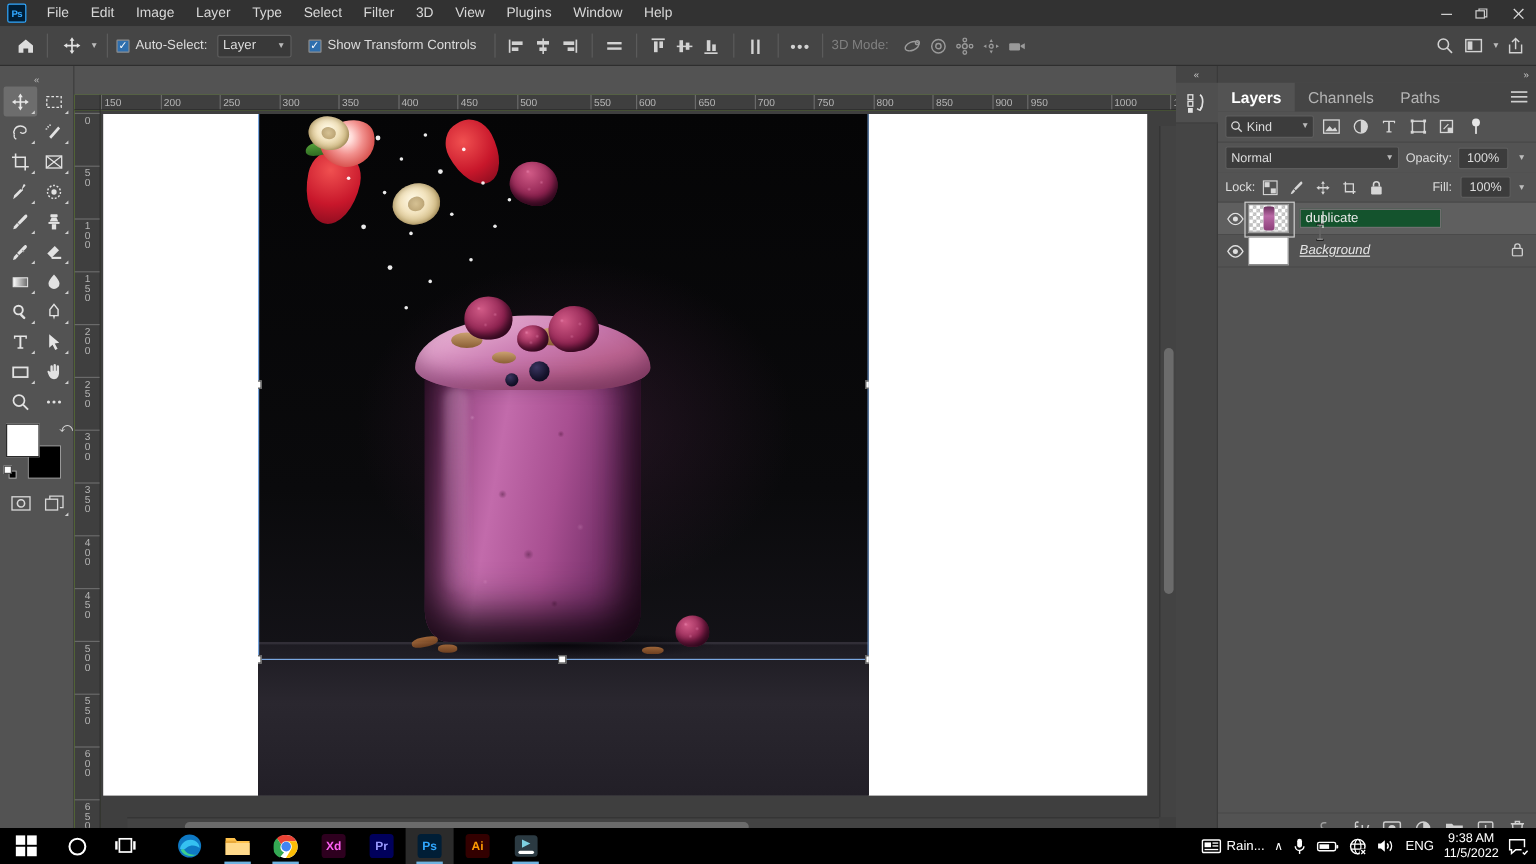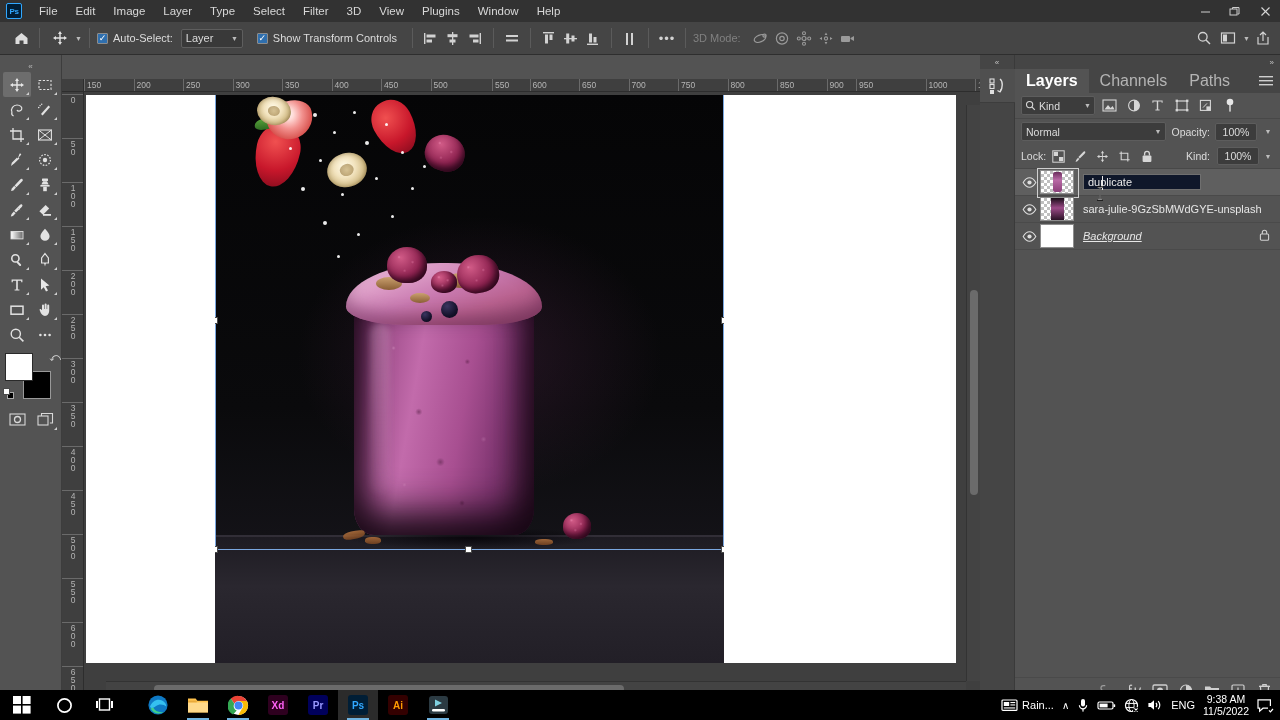--- a/index.html
+++ b/index.html
@@ -138,21 +138,21 @@
   .sb-arrow{color:#a8a8a8;font-size:9px;margin-left:14px;}
 
   
   .minidock{position:absolute;left:980px;top:55px;width:35px;height:640px;background:#454545;border-right:1px solid #3a3a3a;}
   .minidock .collapse{height:14px;display:flex;align-items:center;justify-content:center;color:#c2c2c2;font-size:8px;}
   .minidock .mi{width:35px;height:34px;display:flex;align-items:center;justify-content:center;color:#dcdcdc;border-bottom:1px solid #3d3d3d;background:#4f4f4f;}
 
   .dock{position:absolute;left:1015px;top:55px;width:265px;height:640px;background:#535353;}
   .dock-collapse{height:14px;display:flex;align-items:center;justify-content:flex-end;padding-right:6px;color:#c2c2c2;font-size:8px;background:#454545;}
   .paneltabs{height:24px;background:#454545;display:flex;align-items:flex-end;position:relative;}
-  .ptab{height:24px;padding:0 11px;display:flex;align-items:center;font-size:16px;color:#b4b4b4;}
+  .ptab{height:24px;padding:0 11px;display:flex;align-items:center;font-size:13px;color:#b4b4b4;}
   .ptab.active{background:#535353;color:#fff;font-weight:bold;}
   .pmenu{position:absolute;right:7px;top:6px;color:#cfcfcf;font-size:11px;}
 
   .filterrow{height:26px;display:flex;align-items:center;padding:0 6px;gap:5px;background:#535353;border-bottom:1px solid #484848;}
   .kindsel{width:74px;height:19px;background:#3c3c3c;border:1px solid #5d5d5d;border-radius:2px;display:flex;align-items:center;padding:0 3px;font-size:10.5px;color:#dcdcdc;gap:3px;}
   .fico{width:19px;height:19px;display:flex;align-items:center;justify-content:center;color:#d6d6d6;}
 
   .blendrow{height:25px;display:flex;align-items:center;padding:0 6px;gap:5px;background:#535353;}
   .blendsel{flex:1;height:19px;background:#3c3c3c;border:1px solid #5d5d5d;border-radius:2px;display:flex;align-items:center;justify-content:space-between;padding:0 4px;font-size:10.5px;color:#dcdcdc;}
   .fieldlabel{font-size:10.5px;color:#dcdcdc;}
@@ -167,21 +167,21 @@
   .layer.selected{background:#5f5f5f;}
   .eye{width:20px;height:27px;display:flex;align-items:center;justify-content:center;color:#dedede;}
   .lthumb{width:34px;height:24px;border:1px solid #8d8d8d;position:absolute;}
   .lthumb-wrap{position:relative;width:36px;height:26px;margin-right:8px;display:flex;align-items:center;justify-content:center;}
   .lthumb-wrap.active:before{content:"";position:absolute;left:-2px;top:-1px;width:40px;height:28px;border:1px solid #cfcfcf;}
   .checker{background-image:
       linear-gradient(45deg,#bfbfbf 25%,transparent 25%,transparent 75%,#bfbfbf 75%),
       linear-gradient(45deg,#bfbfbf 25%,transparent 25%,transparent 75%,#bfbfbf 75%);
       background-size:6px 6px;background-position:0 0,3px 3px;background-color:#fff;}
   .lname{font-size:11px;color:#e6e6e6;flex:1;}
-  .lname.editing{background:#0f172a;border:1px solid #6f6f6f;padding:1px 4px;max-width:118px;position:relative;color:#e9e9e9;}
+  .lname.editing{background:#14532d;border:1px solid #6f6f6f;padding:1px 4px;max-width:118px;position:relative;color:#e9e9e9;}
   .caretbar{position:absolute;left:18px;top:1px;width:1px;height:14px;background:#e9e9e9;}
   .lname.italic{font-style:italic;text-decoration:underline;}
   .lockicon{margin-right:10px;color:#cfcfcf;font-size:10px;}
   .ibeam{position:absolute;left:1096px;top:186px;width:8px;height:15px;}
 
   .panelfooter{position:absolute;left:1015px;bottom:18px;width:265px;height:25px;background:#535353;display:flex;align-items:center;justify-content:flex-end;padding-right:8px;gap:10px;border-top:1px solid #4a4a4a;}
   .pf{width:16px;height:16px;display:flex;align-items:center;justify-content:center;color:#cfcfcf;}
 
   
   .taskbar{position:absolute;left:0;bottom:0;width:1280px;height:30px;background:#000;display:flex;align-items:center;}
@@ -854,21 +854,21 @@
         <svg width="13" height="13" viewBox="0 0 13 13">
             <path d="M3.2 1.4v8.4h8.4M1.4 3.2h8.4v8.4" fill="none" stroke="#d6d6d6" stroke-width="1.1"></path>
           </svg>
       </div>
       <div class="lockico">
         <svg width="12" height="13" viewBox="0 0 12 13">
             <rect x="1.6" y="5.4" width="8.8" height="6.6" rx="1" fill="#d6d6d6"></rect>
             <path d="M3.6 5.4V3.8a2.4 2.4 0 0 1 4.8 0v1.6" fill="none" stroke="#d6d6d6" stroke-width="1.3"></path>
           </svg>
       </div>
-      <span class="fieldlabel" style="margin-left:auto;margin-right:4px">Kind:</span>
+      <span class="fieldlabel" style="margin-left:auto;margin-right:4px">Fill:</span>
       <div class="numfield">100%</div>
       <div class="miniarrow">▼</div>
     </div>
 
     <div class="layerlist">
 
       <div class="layer selected">
         <div class="eye">
           <svg width="15" height="11" viewBox="0 0 15 11">
               <path d="M7.5 .8C11 .8 13.8 5.5 13.8 5.5S11 10.2 7.5 10.2 1.2 5.5 1.2 5.5 4 .8 7.5 .8Z" fill="none" stroke="#dedede" stroke-width="1.1"></path>
@@ -879,34 +879,20 @@
           <div class="lthumb checker" style="position:relative;display:flex;align-items:center;justify-content:center;">
             <div style="width:9px;height:20px;background:linear-gradient(#6a2e5c,#b96aa6 40%,#8b3f79);border-radius:2px;"></div>
           </div>
         </div>
         <div class="lname editing">
           <span>duplicate</span>
           <i class="caretbar"></i>
         </div>
       </div>
 
-      <div class="layer">
-        <div class="eye">
-          <svg width="15" height="11" viewBox="0 0 15 11">
-              <path d="M7.5 .8C11 .8 13.8 5.5 13.8 5.5S11 10.2 7.5 10.2 1.2 5.5 1.2 5.5 4 .8 7.5 .8Z" fill="none" stroke="#dedede" stroke-width="1.1"></path>
-              <circle cx="7.5" cy="5.5" r="2.1" fill="#dedede"></circle>
-            </svg>
-        </div>
-        <div class="lthumb-wrap">
-          <div class="lthumb checker" style="position:relative;display:flex;align-items:center;justify-content:center;">
-            <div style="width:13px;height:22px;background:linear-gradient(#1a0d18,#9b4a87 45%,#2a1226);"></div>
-          </div>
-        </div>
-        <div class="lname">sara-julie-9GzSbMWdGYE-unsplash</div>
-      </div>
 
       <div class="layer">
         <div class="eye">
           <svg width="15" height="11" viewBox="0 0 15 11">
               <path d="M7.5 .8C11 .8 13.8 5.5 13.8 5.5S11 10.2 7.5 10.2 1.2 5.5 1.2 5.5 4 .8 7.5 .8Z" fill="none" stroke="#dedede" stroke-width="1.1"></path>
               <circle cx="7.5" cy="5.5" r="2.1" fill="#dedede"></circle>
             </svg>
         </div>
         <div class="lthumb-wrap">
           <div class="lthumb" style="background:#fff;"></div>

